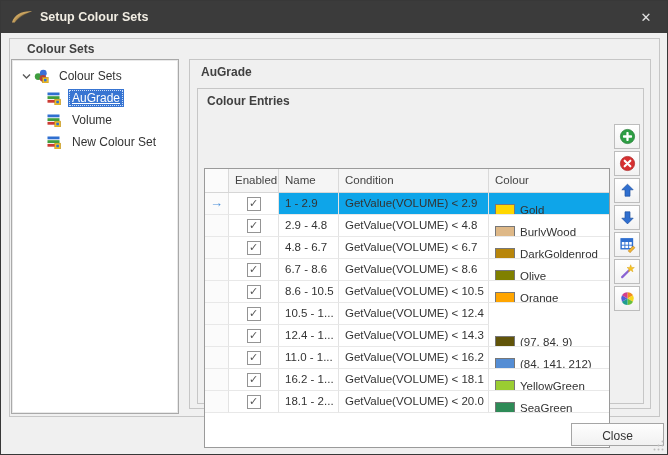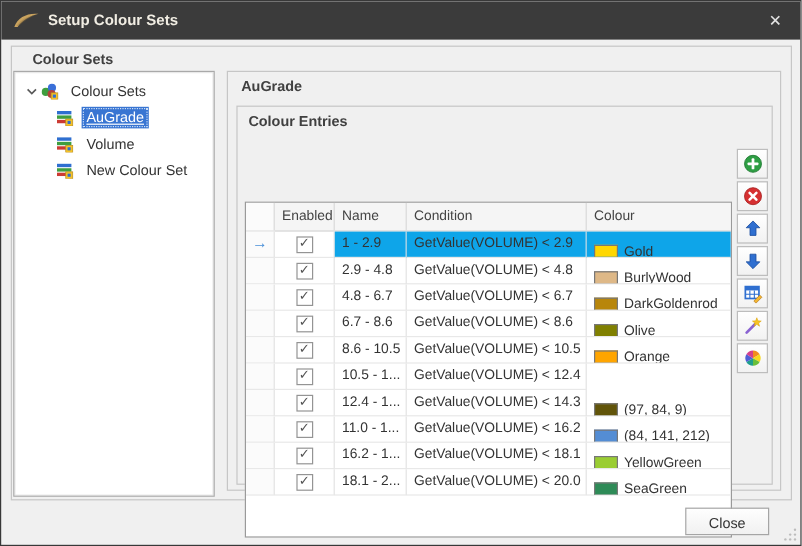--- a/index.html
+++ b/index.html
@@ -51,21 +51,21 @@
   .arrow{color:#4a90d9;font-size:13px;line-height:14px;}
   .cb{width:14px;height:14px;border:1px solid #949494;background:#fff;display:flex;
     align-items:center;justify-content:center;font-size:11px;color:#555;line-height:1;}
   .swatch{display:inline-block;width:20px;height:11px;border:1px solid #777;margin:0 5px 0 0;flex:none;}
   
   .toolbar{position:absolute;left:613px;top:123px;width:26px;display:flex;flex-direction:column;gap:2px;}
   .tbtn{width:26px;height:25px;border:1px solid #bdbdbd;background:linear-gradient(#ffffff,#f2f2f2);
     display:flex;align-items:center;justify-content:center;padding:0;}
   .tbtn svg{width:17px;height:17px;}
   
-  .close-btn{position:absolute;left:570px;top:422px;width:70px;height:23px;
+  .close-btn{position:absolute;left:570px;top:422px;width:93px;height:23px;
     background:linear-gradient(#fefefe,#f1f1f1);border:1px solid #a5a5a5;
     font-family:"Liberation Sans",sans-serif;font-size:12px;color:#333;text-align:center;padding-top:4px;}
   .resize-grip{position:absolute;right:3px;bottom:3px;width:11px;height:11px;}
 </style>
 </head>
 <body>
 
 <div class="dialog">
 
   <div class="titlebar">

